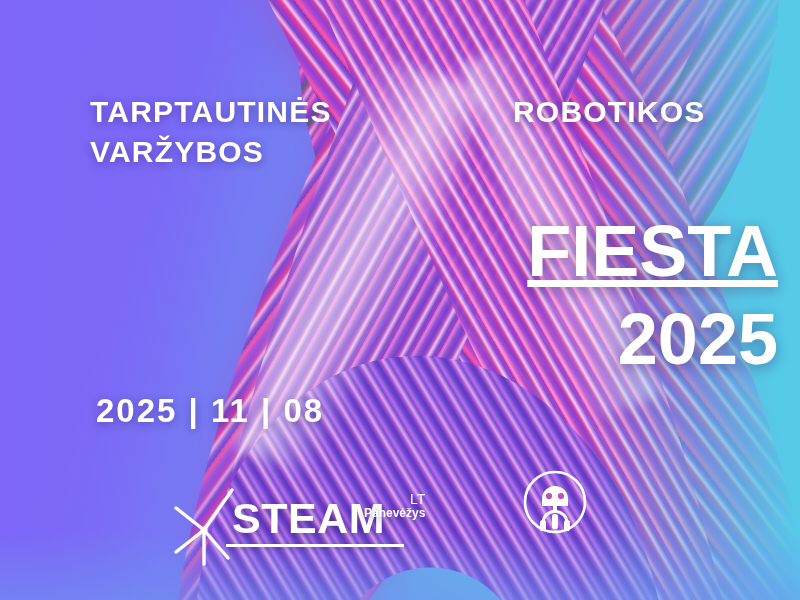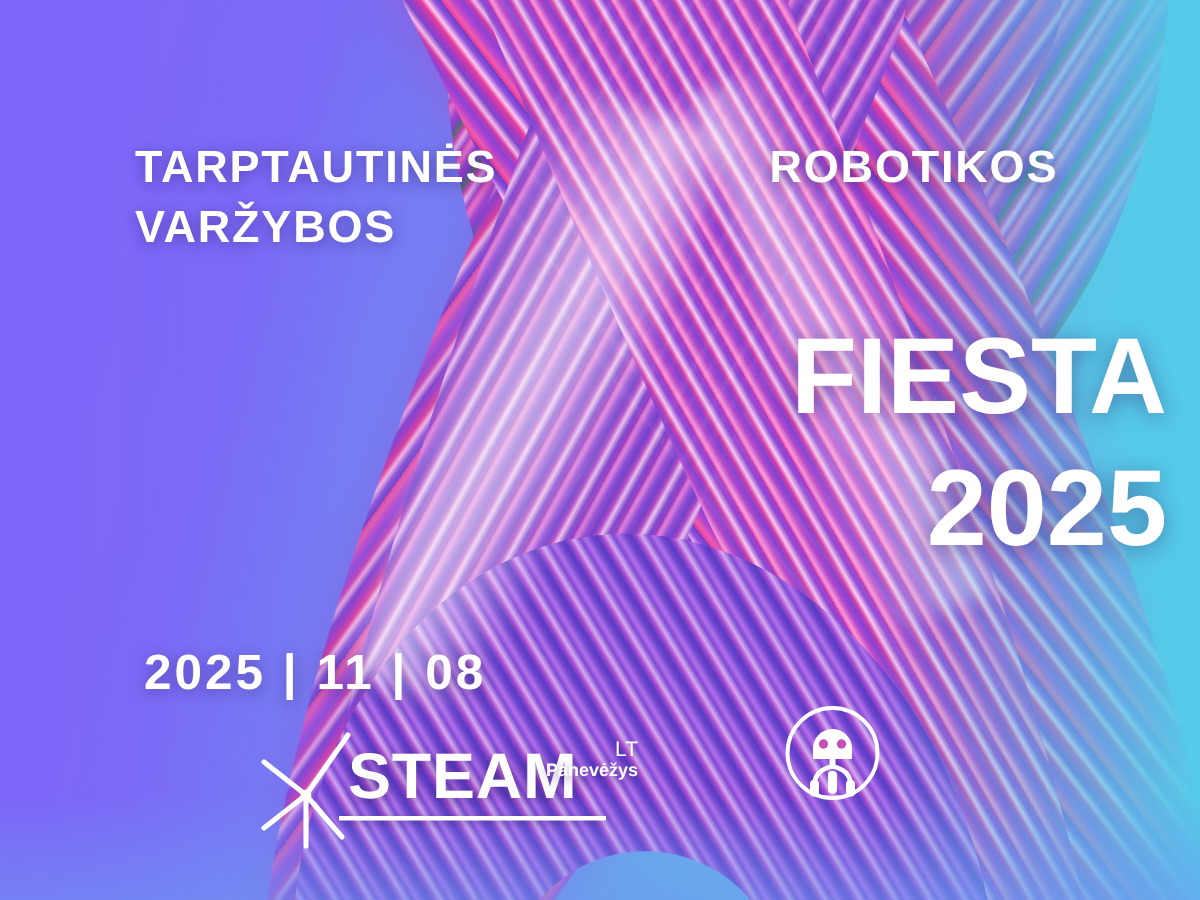--- a/index.html
+++ b/index.html
@@ -110,27 +110,26 @@
     font-size:30px;font-weight:700;letter-spacing:1.2px;line-height:1.32;
     text-shadow:0 2px 9px rgba(40,20,90,.42);
   }
   #kickerLeft{left:90px;top:92px;}
   #kickerRight{left:513px;top:92px;}
   .big{
     font-size:72px;font-weight:800;letter-spacing:0px;line-height:1.0;
     text-shadow:0 3px 14px rgba(40,20,90,.40);
   }
   #bigLeft{left:50px;top:215px;}
-  #bigRight1{right:22px;top:215px;text-align:right;}
+  #bigRight1{right:22px;top:215px;text-align:right;text-decoration:underline;}
   #bigRight2{right:22px;top:303px;text-align:center;}
   .date{
     left:96px;top:392px;
     font-size:33px;font-weight:700;letter-spacing:2px;
     text-shadow:0 2px 10px rgba(40,20,90,.42);
-    margin-top:37px;
   }
 
   
   .logo-steam{position:absolute;left:176px;top:482px;width:280px;height:90px;}
   .steam-word{position:absolute;left:56px;top:12px;font-size:43px;font-weight:700;
     color:#fff;letter-spacing:.5px;text-shadow:0 2px 9px rgba(40,20,90,.45);}
   .steam-sub{position:absolute;left:188px;top:10px;color:#fff;line-height:1.08;
     text-shadow:0 2px 8px rgba(40,20,90,.45);}
   .steam-sub .lt{font-size:14px;font-weight:400;display:block;text-align:right;}
   .steam-sub .city{font-size:12px;font-weight:700;display:block;}

